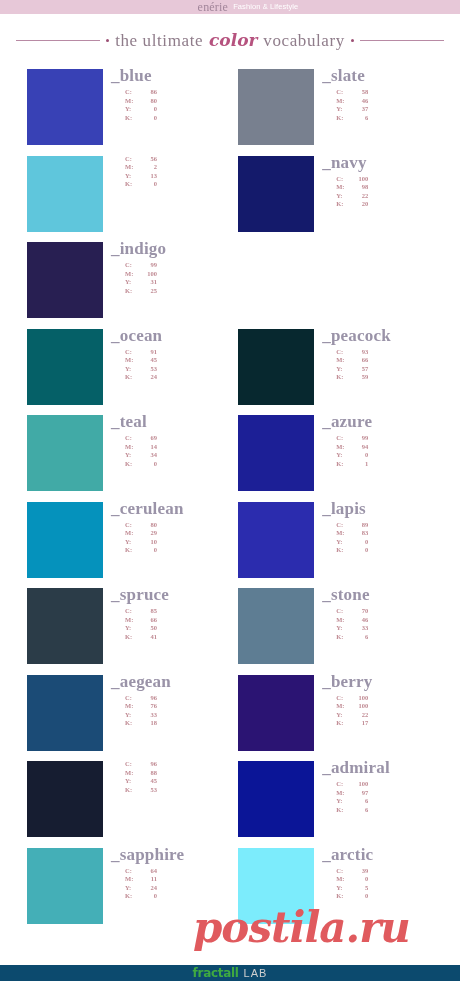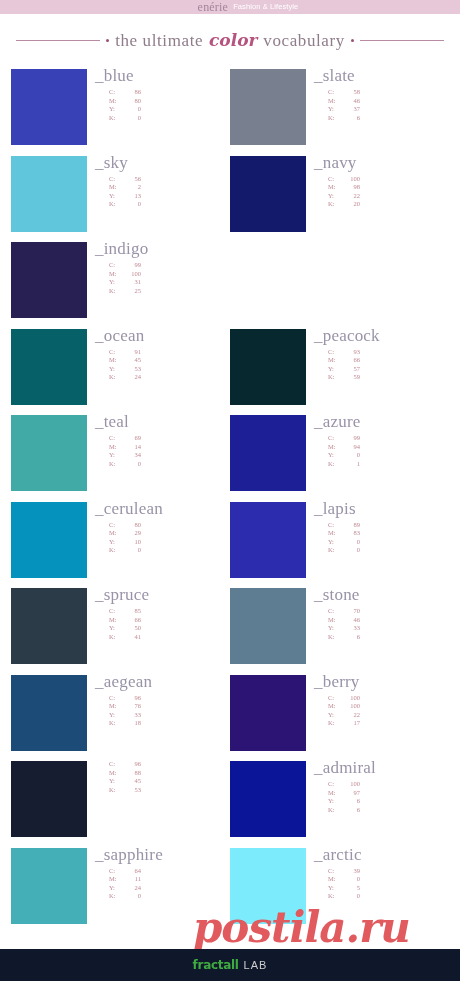--- a/index.html
+++ b/index.html
@@ -75,21 +75,22 @@
     font-style: italic;
     font-weight: bold;
     color: #b6537f;
     font-size: 17px;
     letter-spacing: 0;
     padding: 0 1px;
   }
 
   
   .grid {
-    padding: 0 0 0 0;
+    padding: 0 0 0 16px;
+    font-weight: bold;
   }
   .row {
     display: flex;
     height: 86.5px;
   }
   .cell {
     width: 230px;
     display: flex;
     align-items: flex-start;
     box-sizing: border-box;
@@ -156,22 +157,22 @@
     pointer-events: none;
     user-select: none;
   }
 
   
   .footer {
     position: absolute;
     left: 0;
     bottom: 0;
     width: 460px;
-    height: 32px;
-    background: #0f172a;
+    height: 16px;
+    background: #0c4a6e;
     display: flex;
     align-items: center;
     justify-content: center;
     gap: 5px;
   }
   .footer-fractal {
     font-family: "DejaVu Sans", sans-serif;
     font-weight: bold;
     font-size: 12px;
     color: #3faa41;
@@ -230,21 +231,20 @@
             <div class="cmyk-line"><span class="cmyk-key">Y:</span><span class="cmyk-val">37</span></div>
             <div class="cmyk-line"><span class="cmyk-key">K:</span><span class="cmyk-val">6</span></div>
           </div>
         </div>
       </div>
     </div>
     <div class="row">
       <div class="cell left">
         <div class="swatch" style="background:#5fc6dc"></div>
         <div class="info">
-          <div class="name">_sky</div>
           <div class="cmyk">
             <div class="cmyk-line"><span class="cmyk-key">C:</span><span class="cmyk-val">56</span></div>
             <div class="cmyk-line"><span class="cmyk-key">M:</span><span class="cmyk-val">2</span></div>
             <div class="cmyk-line"><span class="cmyk-key">Y:</span><span class="cmyk-val">13</span></div>
             <div class="cmyk-line"><span class="cmyk-key">K:</span><span class="cmyk-val">0</span></div>
           </div>
         </div>
       </div>
       <div class="cell right">
         <div class="swatch" style="background:#141a6b"></div>

